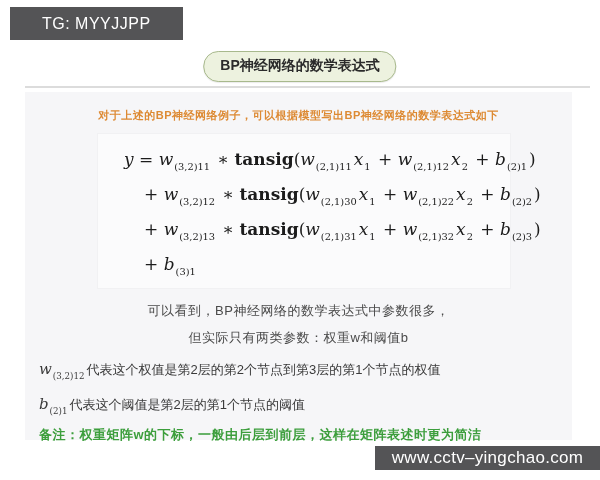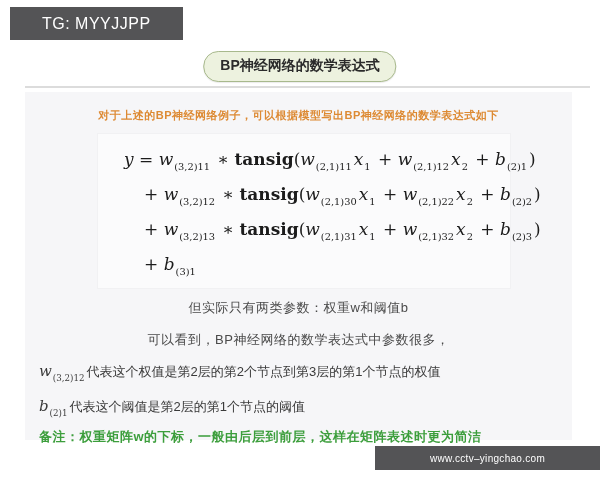--- a/index.html
+++ b/index.html
@@ -65,21 +65,21 @@
   .def .mvar-group{font-size:15px;font-family:"DejaVu Serif","Liberation Serif",serif;}
   .note{
     margin:9px 0 0 14px;
     font-size:13px;font-weight:bold;color:var(--accent_green,#3c9e3c);
     letter-spacing:0.5px;
   }
   .footer-bar{
     position:absolute;right:0;top:446px;width:225px;height:24px;
     background:var(--badge_bg,#545456);color:#ffffff;
     display:flex;align-items:center;justify-content:center;
-    font-size:10px;letter-spacing:0.3px;
+    font-size:17px;letter-spacing:0.3px;
   }
 </style>
 </head>
 <body>
 
 <div class="page">
   <div class="badge">TG: MYYJJPP</div>
   <div class="title-pill">BP神经网络的数学表达式</div>
   <div class="divider"></div>
 
@@ -143,22 +143,22 @@
             </span></span> + <span class="mvar-group"><span class="mvar">b</span><span class="supsub">
               <span class="msup">(2)</span>
               <span class="msub">3</span>
             </span></span>)</div>
       <div class="f-line">+ <span class="mvar-group"><span class="mvar">b</span><span class="supsub">
               <span class="msup">(3)</span>
               <span class="msub">1</span>
             </span></span></div>
     </div>
 
+    <div class="obs">可以看到，BP神经网络的数学表达式中参数很多，</div>
     <div class="obs obs2">但实际只有两类参数：权重w和阈值b</div>
-    <div class="obs">可以看到，BP神经网络的数学表达式中参数很多，</div>
 
     <div class="def"><span class="mvar-group"><span class="mvar">w</span><span class="supsub">
             <span class="msup">(3,2)</span>
             <span class="msub">12</span>
           </span></span>代表这个权值是第2层的第2个节点到第3层的第1个节点的权值</div>
     <div class="def"><span class="mvar-group"><span class="mvar">b</span><span class="supsub">
             <span class="msup">(2)</span>
             <span class="msub">1</span>
           </span></span>代表这个阈值是第2层的第1个节点的阈值</div>
 

